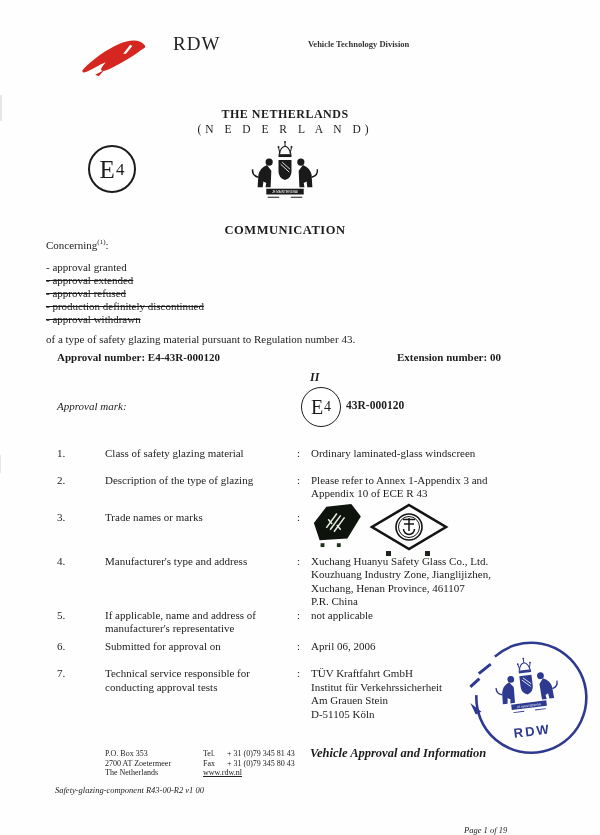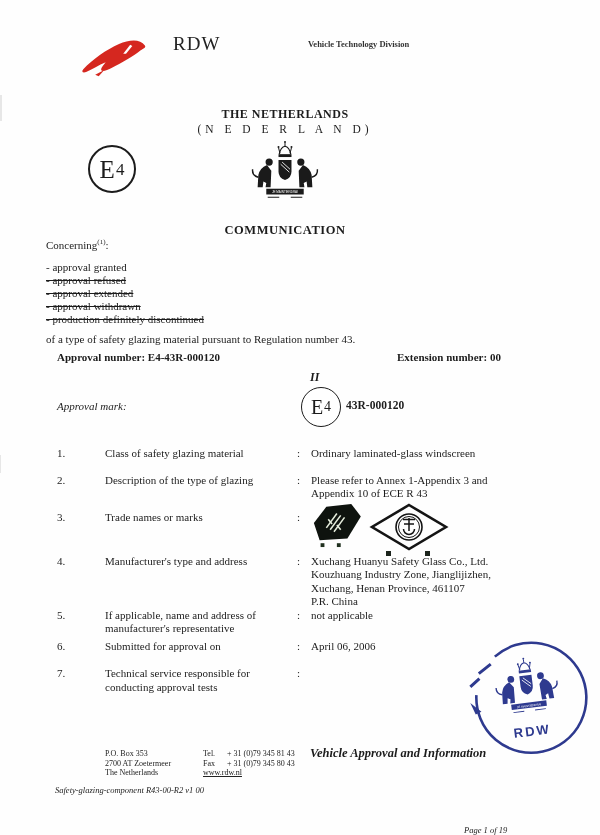--- a/index.html
+++ b/index.html
@@ -121,24 +121,24 @@
   <span class="e">E</span>
   <span class="n">4</span>
 </div>
 
 <div class="abs concerning">
   <div>
     <span>Concerning</span><sup>(1)</sup><span>:</span>
   </div>
   <div class="concern-list" id="concern-list">
       <div>- approval granted</div>
+      <div class="struck">- approval extended</div>
       <div class="struck">- approval refused</div>
-      <div class="struck">- approval extended</div>
+      <div class="struck">- production definitely discontinued</div>
       <div class="struck">- approval withdrawn</div>
-      <div class="struck">- production definitely discontinued</div>
     </div>
   <div class="subject">of a type of safety glazing material pursuant to Regulation number 43.</div>
 </div>
 
 <div class="abs appr-num">Approval number: E4-43R-000120</div>
 <div class="abs ext-num">Extension number: 00</div>
 
 <div class="abs appr-mark-label">Approval mark:</div>
 <div class="abs mark-class">II</div>
 <div class="abs emark emark-small">
@@ -187,20 +187,24 @@
       <div class="cell num">6.</div>
       <div class="cell label">Submitted for approval on</div>
       <div class="cell colon">:</div>
       <div class="cell value">April 06, 2006</div>
     </div>
     <div class="item-row" style="margin-bottom: 0px;">
       <div class="cell num">7.</div>
       <div class="cell label">Technical service responsible for
 conducting approval tests</div>
       <div class="cell colon">:</div>
+      <div class="cell value">TÜV Kraftfahrt GmbH
+Institut für Verkehrssicherheit
+Am Grauen Stein
+D-51105 Köln</div>
     </div>
   </div>
 
 <div class="abs trade-logos">
   <svg viewBox="0 0 60 48" width="58" height="46" style="position:absolute;left:0;top:0;">
     <polygon points="9,22 22,5 48,2 58,15 44,38 15,40" fill="#0e130e"></polygon>
     <g stroke="#e6eedd" stroke-width="1.6" fill="none">
       <path d="M22,27 L33,12"></path>
         <path d="M26,29 L37,14"></path>
         <path d="M30,31 L41,16"></path>

